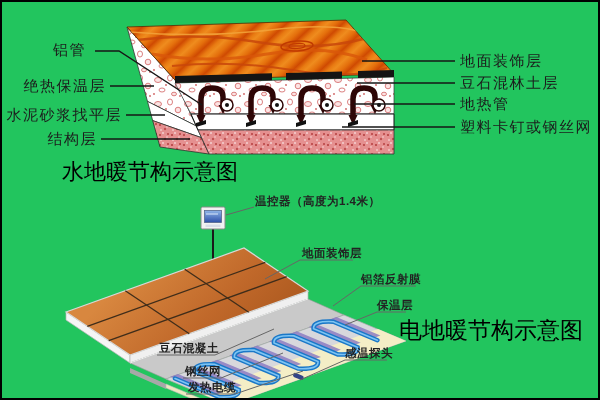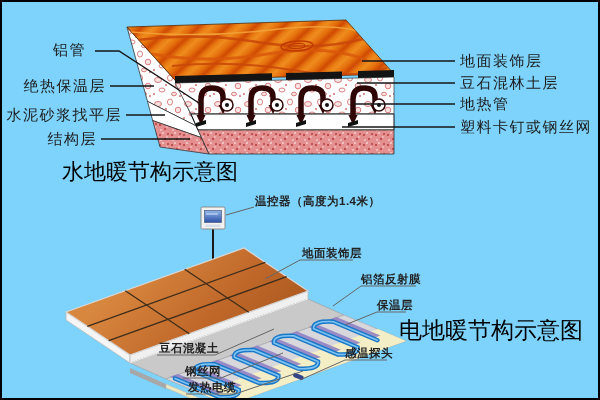--- a/index.html
+++ b/index.html
@@ -1,18 +1,18 @@
 <!DOCTYPE html>
 <html><head>
 <meta charset="utf-8">
 <style>
   html,body{margin:0;padding:0;background:#fff;}
   #stage{
     position:relative;width:600px;height:400px;box-sizing:border-box;
-    border:2px solid #000;background:#7dd3fc;overflow:hidden;
+    border:2px solid #000;background:#22c55e;overflow:hidden;
     font-family:"Liberation Sans",sans-serif;
   }
   svg{display:block;}
   .lblT{font-family:"Liberation Sans",sans-serif;font-size:15px;fill:#1c1c1c;letter-spacing:1.5px;}
   .lblS{font-family:"Liberation Sans",sans-serif;font-size:11.5px;font-weight:bold;fill:#222;letter-spacing:0.5px;}
   .title{font-family:"Liberation Serif",serif;font-size:22px;fill:#000;}
   .title2{font-family:"Liberation Serif",serif;font-size:23px;fill:#000;}
   .leadDark{stroke:#161616;stroke-width:1.4;fill:none;}
   .leadThin{stroke:#666;stroke-width:1;fill:none;}
 </style>

